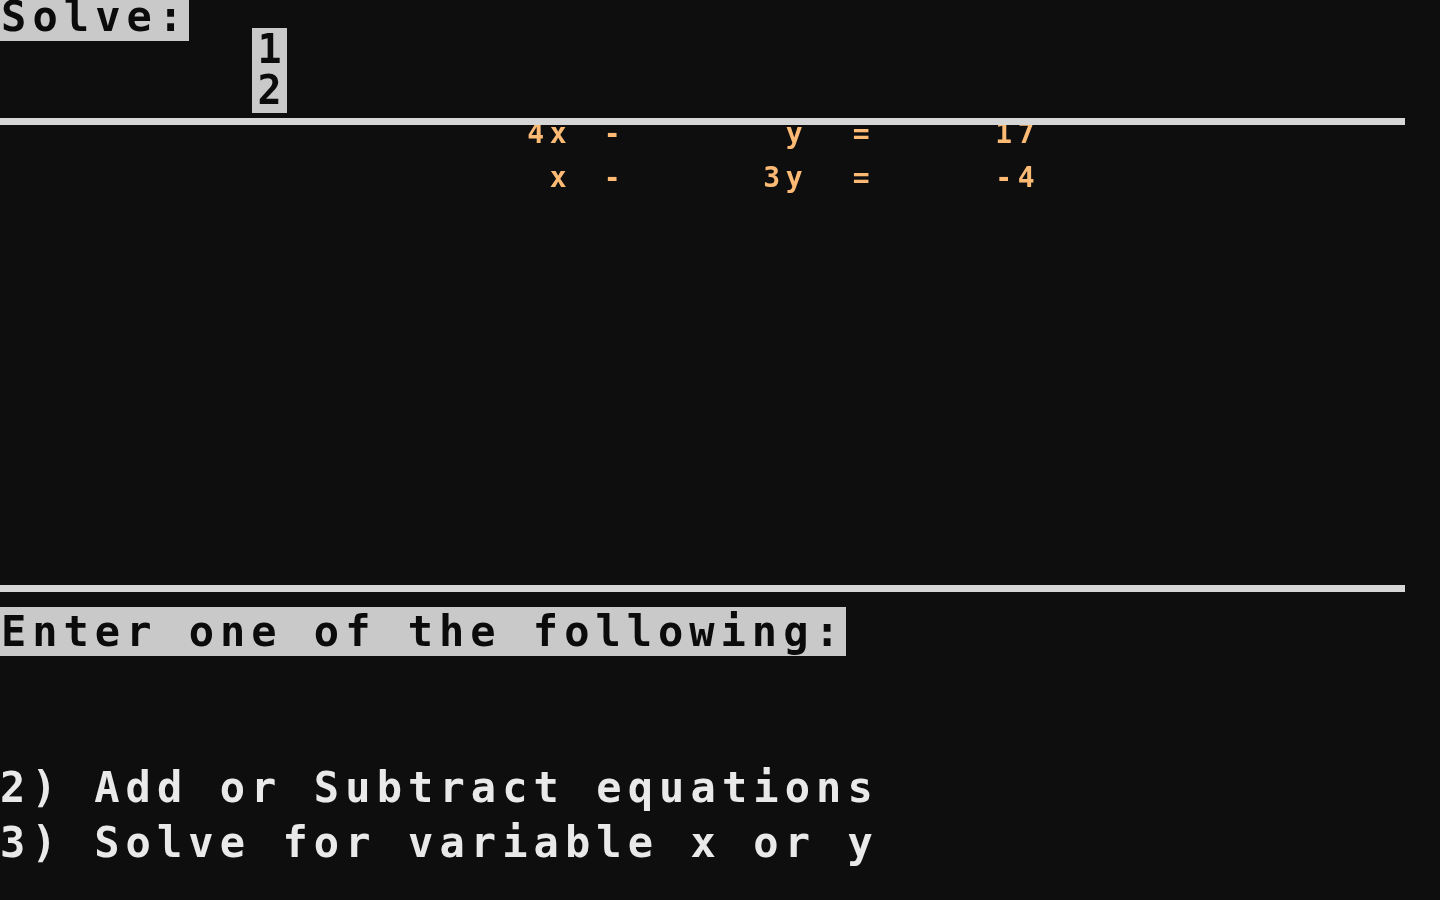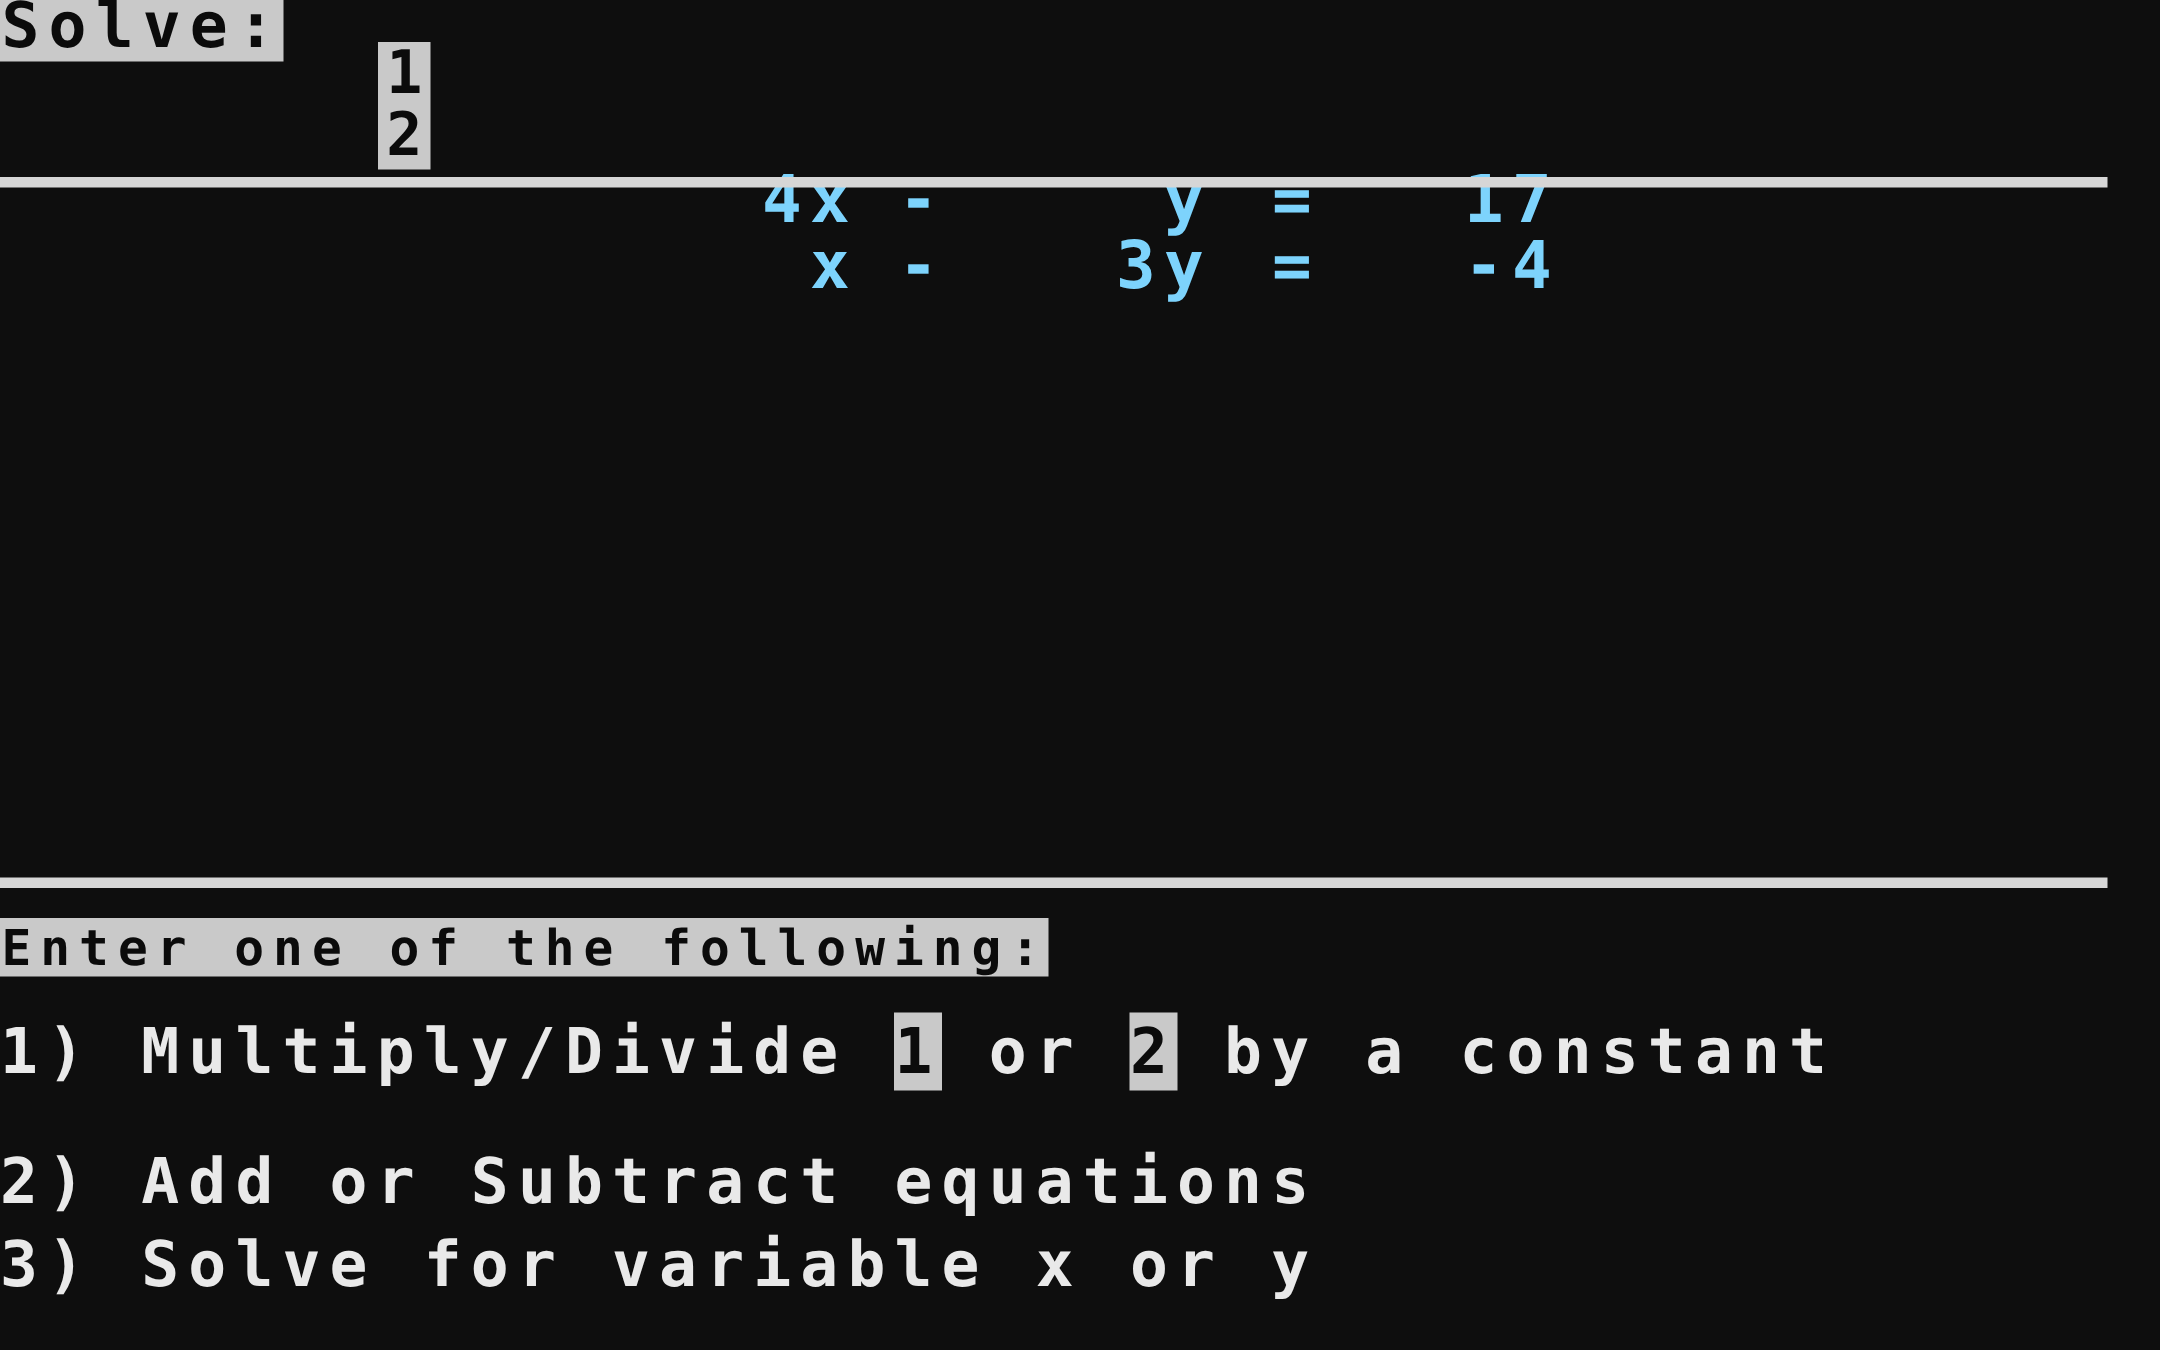--- a/index.html
+++ b/index.html
@@ -66,24 +66,24 @@
     padding: 1px 0 2px 0;
   }
   #eq-numbers span { display: block; }
 
   
   #equations {
     position: absolute;
     left: 420px;
     top: 24px;
     font-family: "DejaVu Sans Mono", "Liberation Mono", monospace;
-    font-size: 44px;
+    font-size: 28px;
     font-weight: 700;
     line-height: 44px;
-    color: #7dd3fc;
+    color: #fdba74;
     white-space: pre;
     letter-spacing: 5.5px;
   }
   .eq-row { display: block; }
   .eq-cell { display: inline-block; text-align: right; }
   .c-coef   { width: 152px; }
   .c-op     { width: 86px;  text-align: center; }
   .c-term   { width: 150px; }
   .c-eqsign { width: 112px; text-align: center; }
   .c-rhs    { width: 120px; }
@@ -97,21 +97,21 @@
     background: #d6d6d6;
   }
   #rule-top    { top: 118px; }
   #rule-bottom { top: 585px; }
 
   
   #prompt-band {
     position: absolute;
     left: 0;
     top: 608px;
-    font-size: 33px;
+    font-size: 42px;
     line-height: 46px;
     padding: 1px 0 3px 0;
     letter-spacing: 6.0px;
   }
 
   
   .menu-line {
     position: absolute;
     left: 0;
     font-family: "DejaVu Sans Mono", "Liberation Mono", monospace;
@@ -146,19 +146,18 @@
 
   <div id="equations">
     <span class="eq-row"><span class="eq-cell c-coef">4x</span><span class="eq-cell c-op">-</span><span class="eq-cell c-term">y</span><span class="eq-cell c-eqsign">=</span><span class="eq-cell c-rhs">17</span></span><span class="eq-row"><span class="eq-cell c-coef">x</span><span class="eq-cell c-op">-</span><span class="eq-cell c-term">3y</span><span class="eq-cell c-eqsign">=</span><span class="eq-cell c-rhs">-4</span></span>
   </div>
 
   <div class="rule" id="rule-top"></div>
   <div class="rule" id="rule-bottom"></div>
 
   <div class="mono" id="prompt-band"><span class="inv">Enter one of the following:</span></div>
 
-  <div class="menu-line" id="menu-1"><span>1)</span><span> Multiply/Divide </span><span class="inv-ch">1</span><span> or </span><span class="inv-ch">2</span><span> by a constant</span></div>
 
   <div class="menu-line" id="menu-2"><span>2)</span><span> Add or Subtract equations</span></div>
 
   <div class="menu-line" id="menu-3"><span>3)</span><span> Solve for variable x or y</span></div>
 
 </div>
 
 </body></html>

